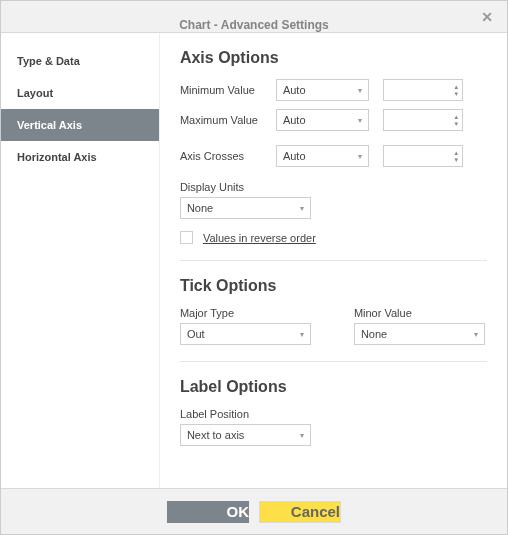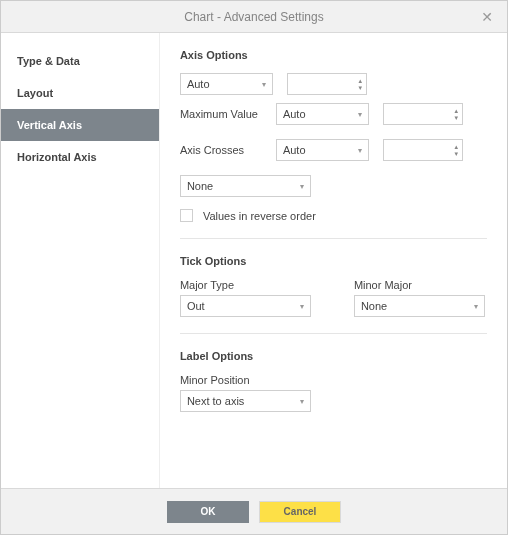--- a/index.html
+++ b/index.html
@@ -17,25 +17,25 @@
     background: #fff;
     position: relative;
     display: flex;
     flex-direction: column;
   }
   .titlebar {
     height: 32px;
     background: #f1f1f1;
     border-bottom: 1px solid #d9d9d9;
     display: flex;
-    align-items: center;
+    align-items: flex-end;
     justify-content: center;
     position: relative;
     color: #848484;
-    font-weight: normal;
+    font-weight: bold;
     font-size: 12px;
   }
   .titlebar .close {
     position: absolute;
     right: 8px;
     top: 0;
     height: 32px;
     width: 24px;
     display: flex;
     align-items: center;
@@ -65,21 +65,21 @@
     background: #7d858c;
     color: #fff;
   }
   .content {
     flex: 1 1 auto;
     padding: 16px 20px 10px 20px;
     overflow: auto;
   }
   .section-title {
     font-weight: bold;
-    font-size: 11px;
+    font-size: 16px;
     color: #444;
     margin-bottom: 12px;
   }
   .row {
     display: flex;
     align-items: center;
     margin-bottom: 8px;
   }
   .row-label {
     width: 96px;
@@ -135,20 +135,21 @@
   .sublabel {
     color: #444;
     margin-bottom: 4px;
   }
   .checkbox-row {
     display: flex;
     align-items: center;
     margin-top: 12px;
     margin-bottom: 4px;
     cursor: pointer;
+    text-decoration: underline;
   }
   .checkbox-box {
     width: 13px;
     height: 13px;
     border: 1px solid #cfcfcf;
     margin-right: 10px;
   }
   .divider {
     border: none;
     border-top: 1px solid #e5e5e5;
@@ -166,22 +167,22 @@
     display: flex;
     align-items: center;
     justify-content: center;
     gap: 10px;
   }
   .btn {
     width: 82px;
     height: 22px;
     display: flex;
     align-items: center;
-    justify-content: center;
-    font-size: 10px;
+    justify-content: flex-end;
+    font-size: 15px;
     cursor: pointer;
     font-weight: bold;
   }
   .btn-primary {
     background: #7d858c;
     color: #fff;
   }
   .btn-secondary {
     background: #fde047;
     color: #666;
@@ -214,20 +215,21 @@
       <div class="side-item">
         <span>Horizontal Axis</span>
       </div>
     </div>
 
     <div class="content">
 
       <div class="section-title">Axis Options</div>
 
       <div class="row">
+        <div class="row-label">Minimum Value</div>
         <div class="combo">
           <span class="val">Auto</span>
           <span class="caret">▾</span>
         </div>
         <div class="spinner">
           <input type="text" value="" style="">
           <div class="arrows">
               <span>▴</span>
               <span>▾</span>
             </div>
@@ -261,20 +263,21 @@
           <input type="text" value="" style="">
           <div class="arrows">
               <span>▴</span>
               <span>▾</span>
             </div>
         </div>
       </div>
 
       <div style="height:6px"></div>
 
+      <div class="sublabel">Display Units</div>
       <div class="combo wide">
         <span class="val">None</span>
         <span class="caret">▾</span>
       </div>
 
       <div class="checkbox-row">
         <div class="checkbox-box"></div>
         <span>Values in reverse order</span>
       </div>
 
@@ -283,32 +286,32 @@
       <div class="section-title">Tick Options</div>
       <div class="two-col">
         <div class="col">
           <div class="sublabel">Major Type</div>
           <div class="combo wide">
             <span class="val">Out</span>
             <span class="caret">▾</span>
           </div>
         </div>
         <div class="col">
-          <div class="sublabel">Minor Major</div>
+          <div class="sublabel">Minor Value</div>
           <div class="combo wide">
             <span class="val">None</span>
             <span class="caret">▾</span>
           </div>
         </div>
       </div>
 
       <hr class="divider">
 
       <div class="section-title">Label Options</div>
-      <div class="sublabel">Minor Position</div>
+      <div class="sublabel">Label Position</div>
       <div class="combo wide">
         <span class="val">Next to axis</span>
         <span class="caret">▾</span>
       </div>
 
     </div>
   </div>
 
   <div class="footer">
     <div class="btn btn-primary">

